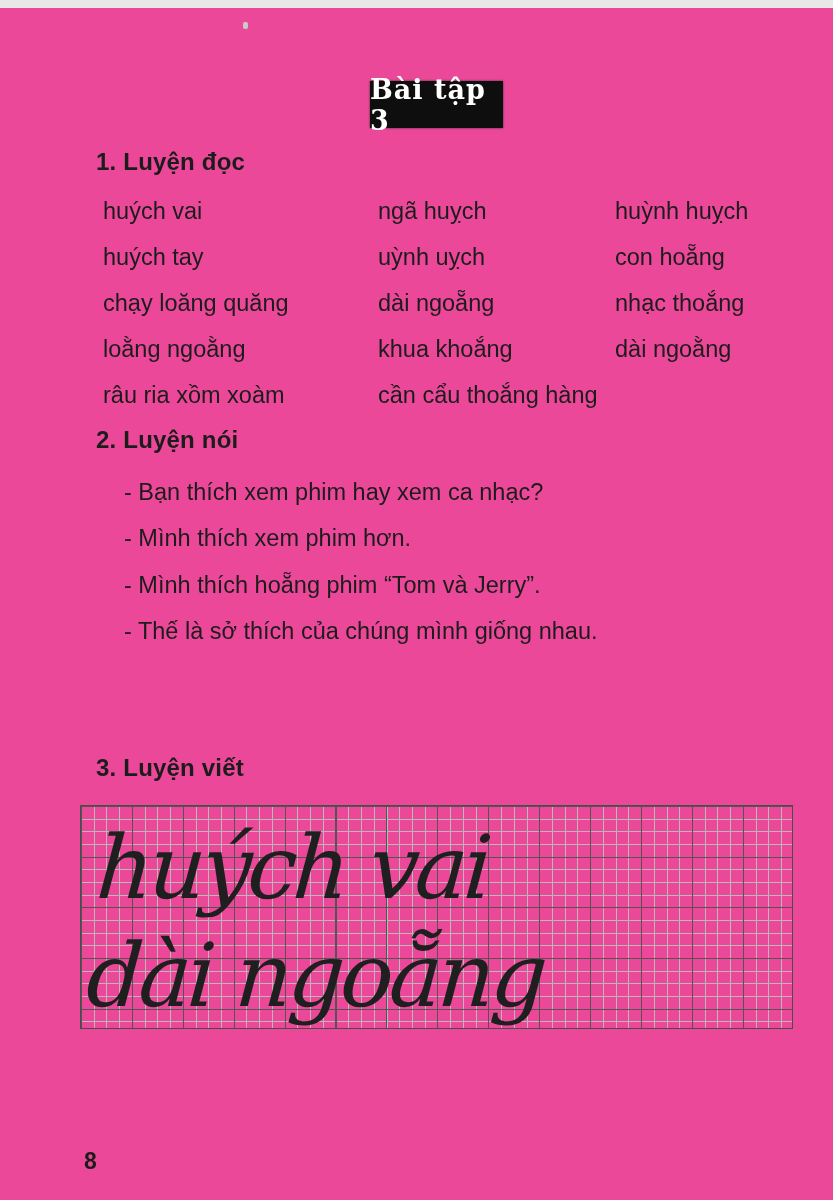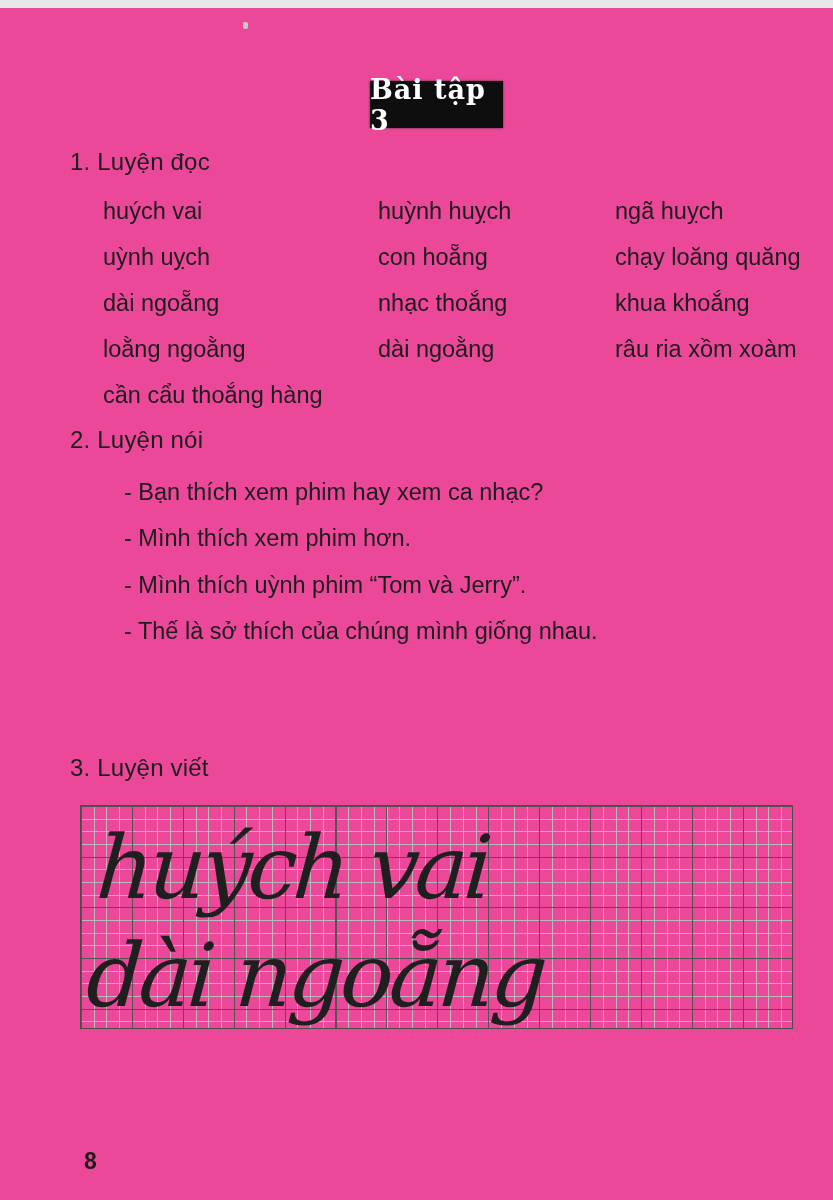--- a/index.html
+++ b/index.html
@@ -18,22 +18,22 @@
     background:#0e0e0e;
     color:#ffffff;
     font-family:"DejaVu Serif", serif;
     font-weight:bold;
     font-size:27px;
     display:flex;align-items:center;justify-content:center;
     letter-spacing:1px;
     box-shadow:0 0 2px #333;
   }
   .section-heading{
-    position:absolute;left:70px;
-    font-size:24px;font-weight:normal;
+    position:absolute;left:96px;
+    font-size:24px;font-weight:bold;
     letter-spacing:0.2px;
   }
   #heading-reading{top:140px;}
   #heading-speaking{top:418px;}
   #heading-writing{top:746px;}
   .reading-grid{
     position:absolute;left:103px;top:180px;
     width:700px;
     display:grid;
     grid-template-columns:275px 237px auto;
@@ -95,41 +95,42 @@
   <span class="dust-speck"></span>
 
   <div class="badge">
     <span>Bài tập 3</span>
   </div>
 
   <div class="section-heading" id="heading-reading">1. Luyện đọc</div>
 
   <div class="reading-grid">
     <div class="cell">huých vai</div>
+    <div class="cell">ngã huỵch</div>
     <div class="cell">huỳnh huỵch</div>
-    <div class="cell">ngã huỵch</div>
+    <div class="cell">huých tay</div>
     <div class="cell">uỳnh uỵch</div>
     <div class="cell">con hoẵng</div>
     <div class="cell">chạy loăng quăng</div>
     <div class="cell">dài ngoẵng</div>
     <div class="cell">nhạc thoắng</div>
+    <div class="cell">loằng ngoằng</div>
     <div class="cell">khua khoắng</div>
-    <div class="cell">loằng ngoằng</div>
     <div class="cell">dài ngoằng</div>
     <div class="cell">râu ria xồm xoàm</div>
     <div class="cell">cần cẩu thoắng hàng</div>
     <div class="cell"></div>
   </div>
 
   <div class="section-heading" id="heading-speaking">2. Luyện nói</div>
 
   <div class="speaking-list">
     <div class="line">- Bạn thích xem phim hay xem ca nhạc?</div>
     <div class="line">- Mình thích xem phim hơn.</div>
-    <div class="line">- Mình thích uỳnh phim “Tom và Jerry”.</div>
+    <div class="line">- Mình thích hoẵng phim “Tom và Jerry”.</div>
     <div class="line">- Thế là sở thích của chúng mình giống nhau.</div>
   </div>
 
   <div class="section-heading" id="heading-writing">3. Luyện viết</div>
 
   <div class="grid-box">
     <div class="handwriting" id="hw-line-1">huých vai</div>
     <div class="handwriting" id="hw-line-2">dài ngoẵng</div>
   </div>
 

